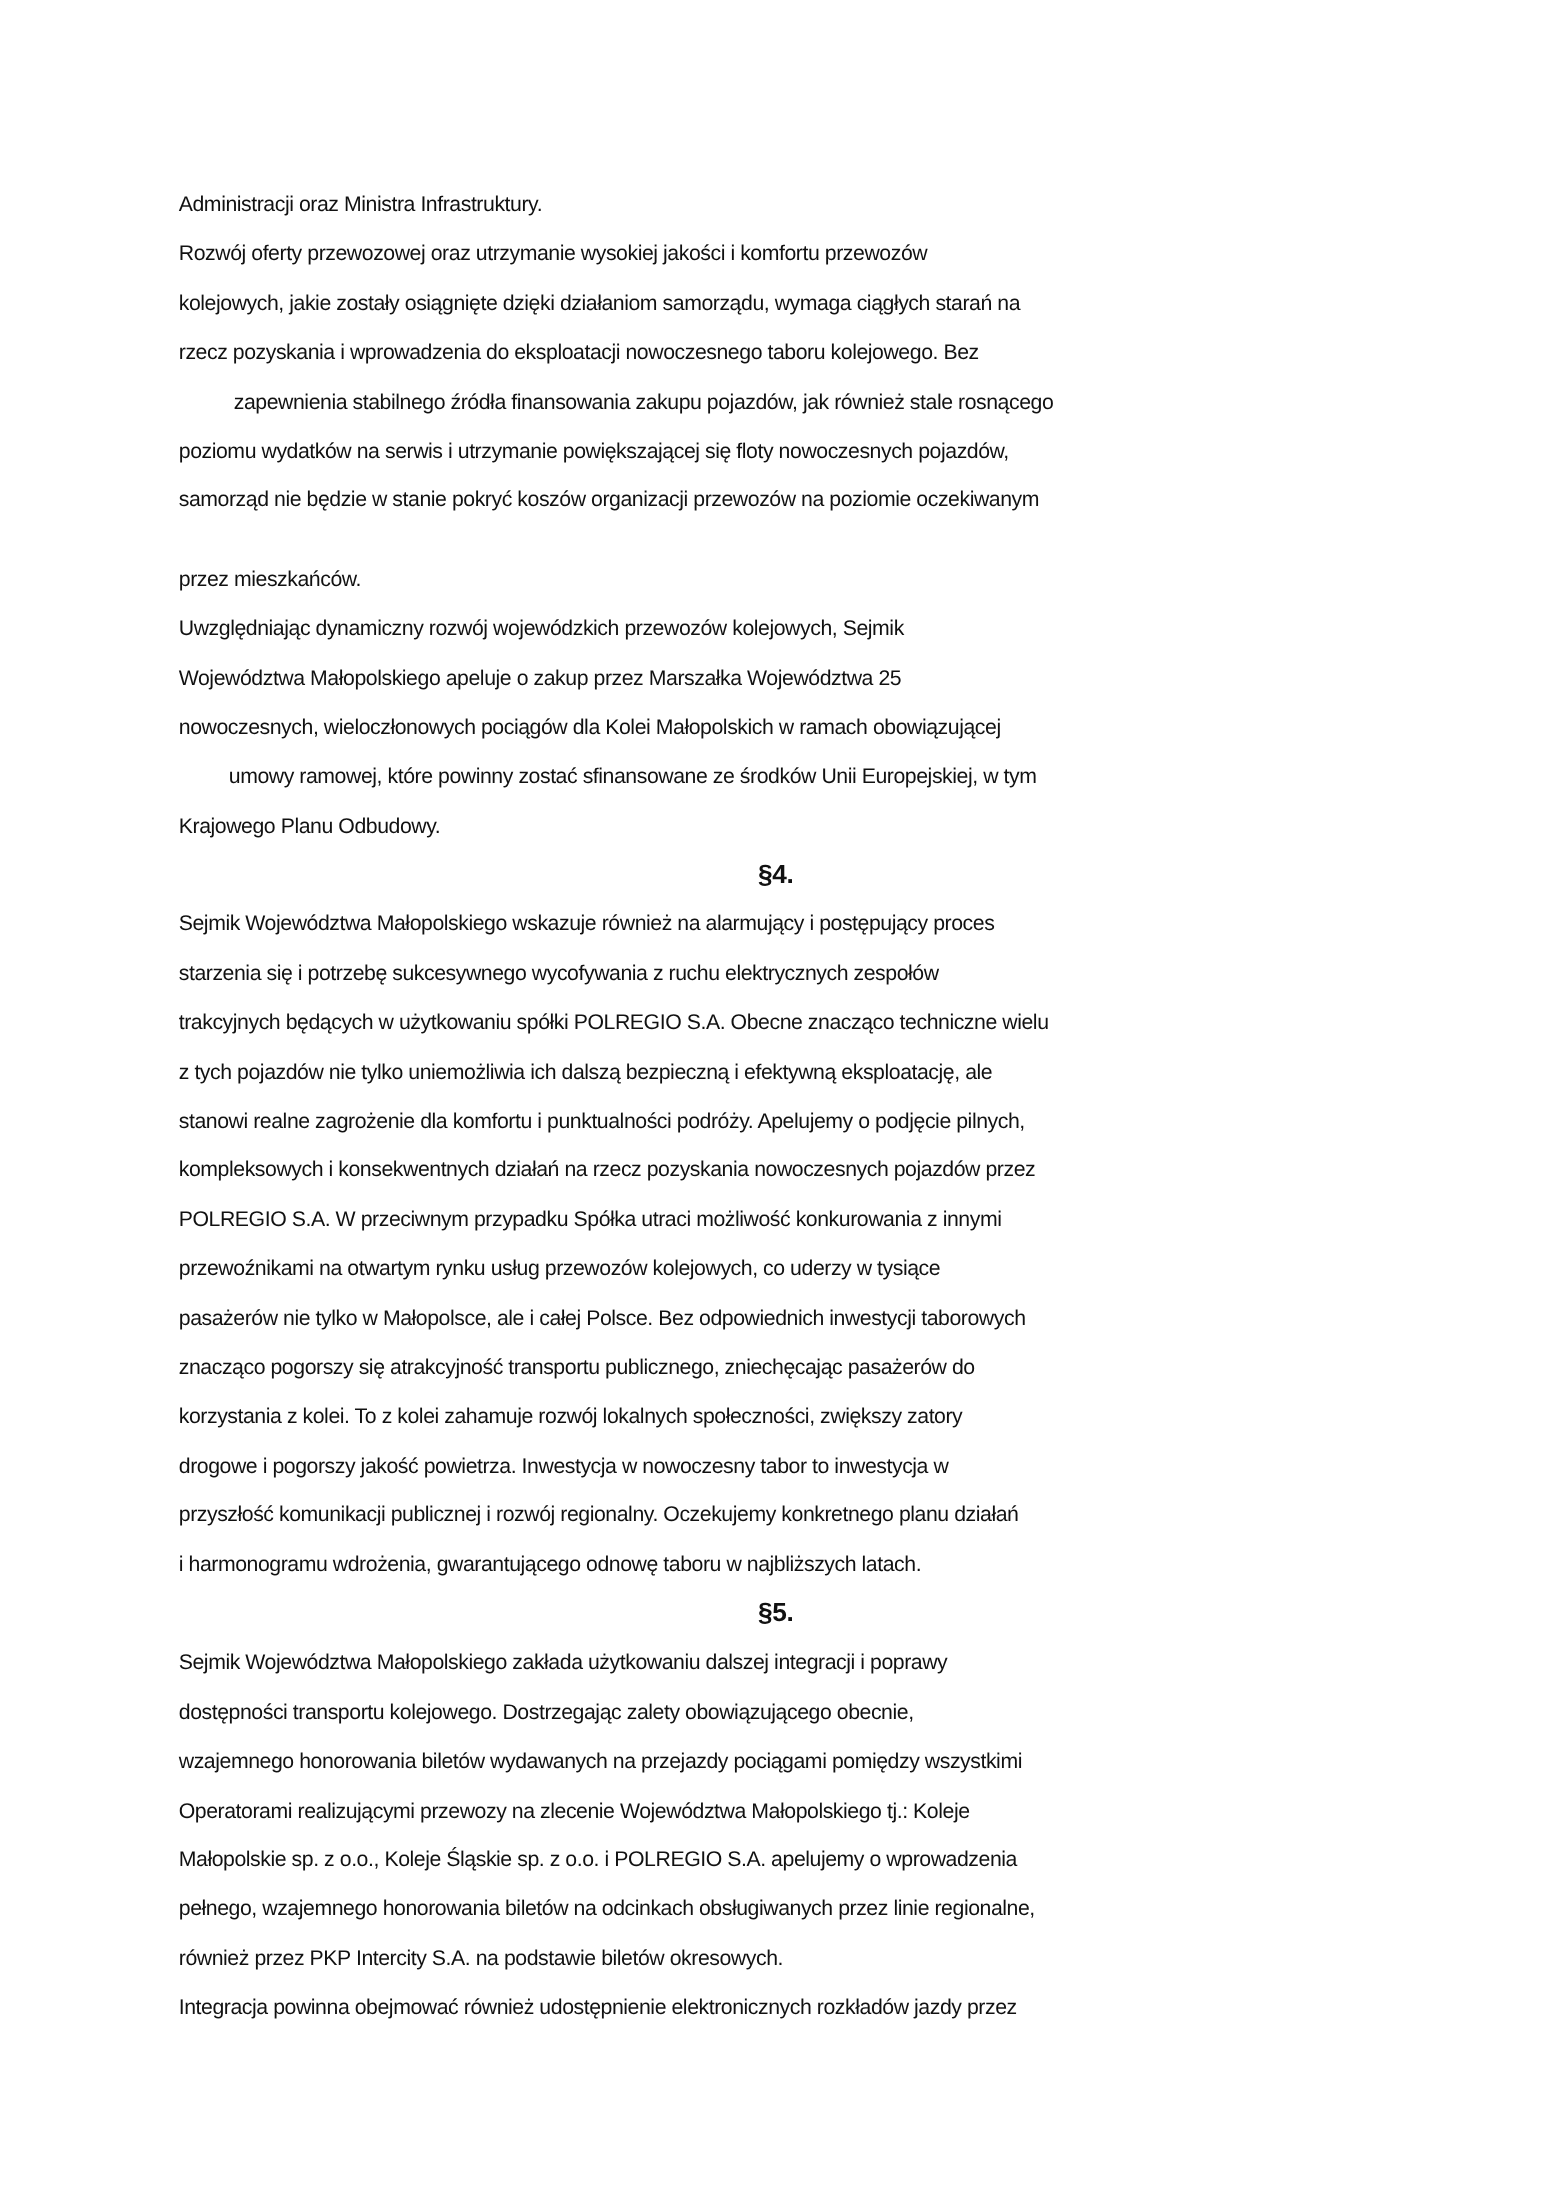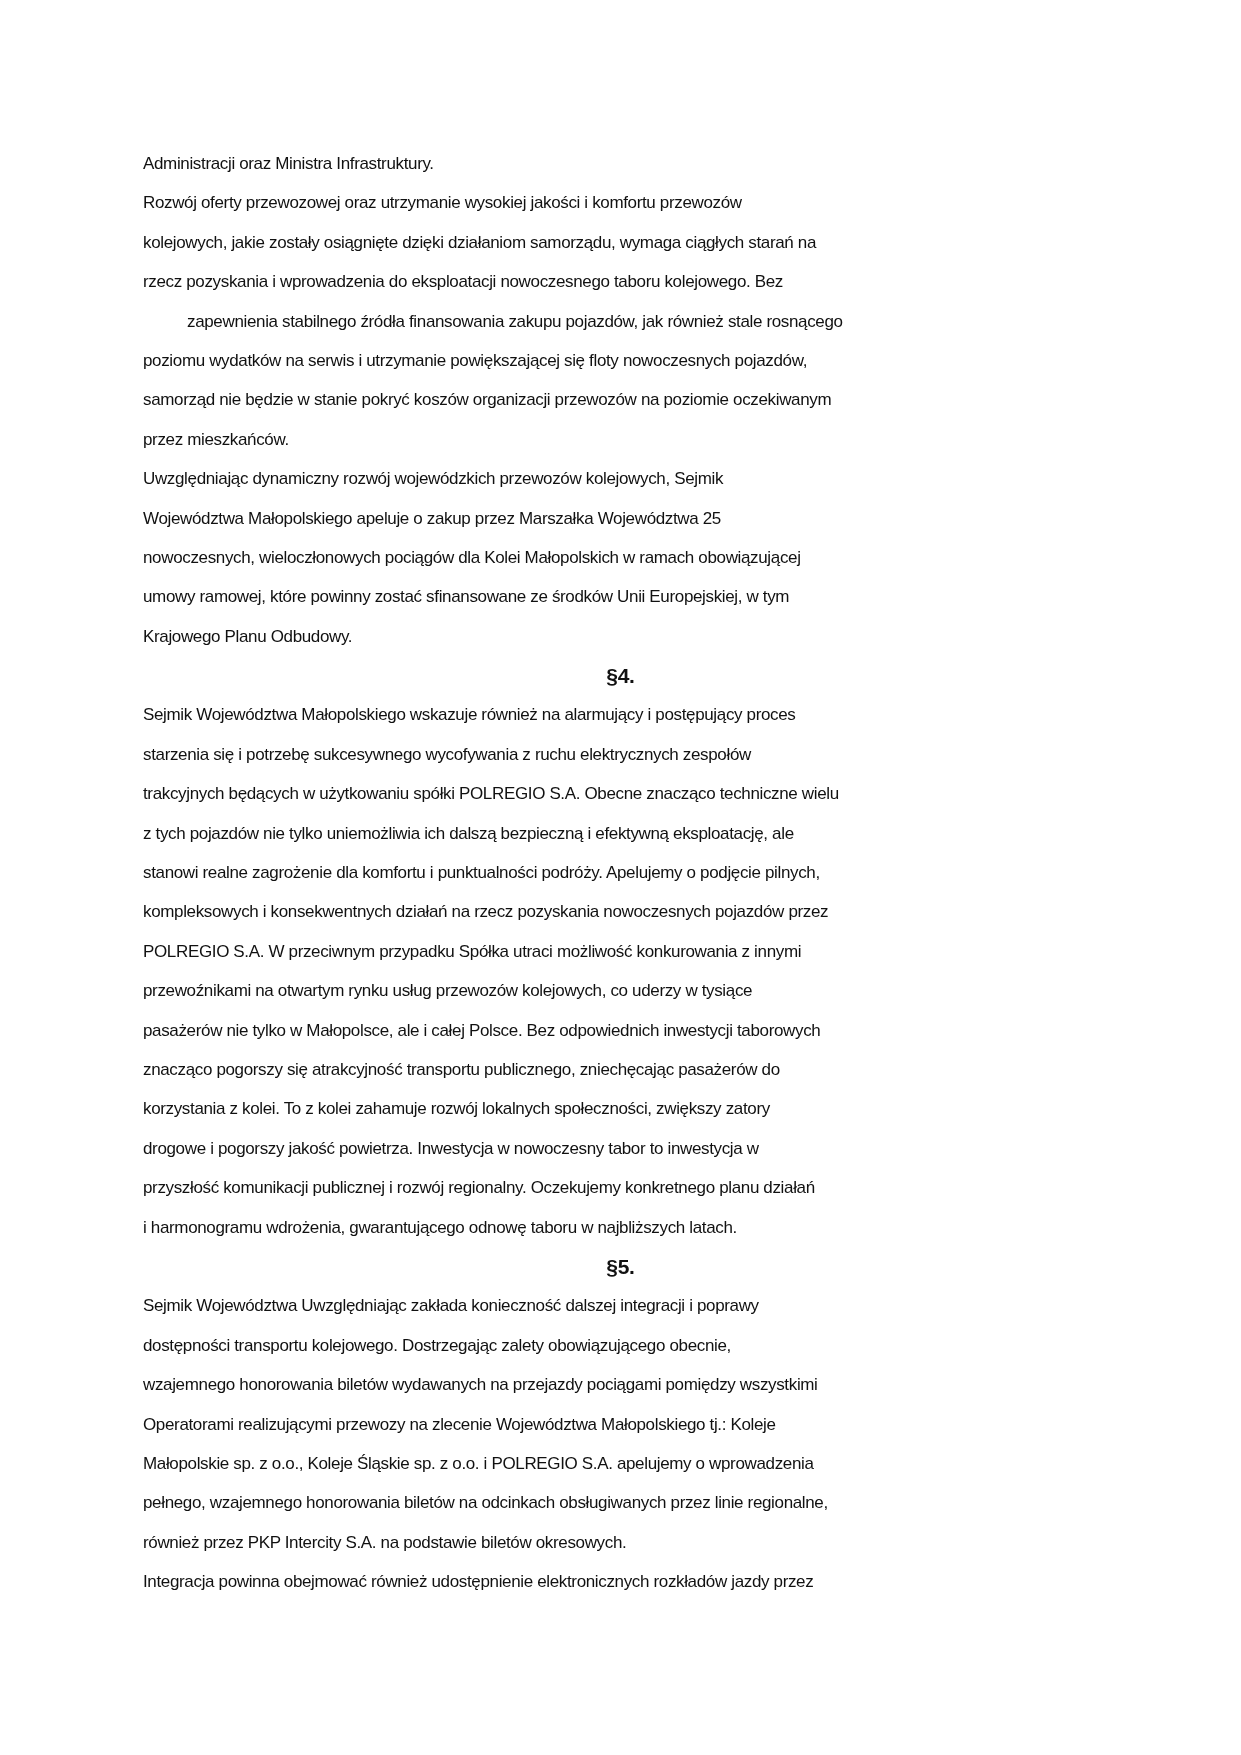--- a/index.html
+++ b/index.html
@@ -54,27 +54,27 @@
     <div class="paragraph">
       <span class="line last" style="word-spacing: 0px;">Administracji oraz Ministra Infrastruktury.</span>
     </div>
     <div class="paragraph">
       <span class="line" style="word-spacing: 0px; text-align-last: left; text-align: left;">Rozwój oferty przewozowej oraz utrzymanie wysokiej jakości i komfortu przewozów</span>
       <span class="line" style="word-spacing: 0px; text-align-last: left; text-align: left;">kolejowych, jakie zostały osiągnięte dzięki działaniom samorządu, wymaga ciągłych starań na</span>
       <span class="line" style="word-spacing: 0px; text-align-last: left; text-align: left;">rzecz pozyskania i wprowadzenia do eksploatacji nowoczesnego taboru kolejowego. Bez</span>
       <span class="line" style="word-spacing: 0px; text-align-last: left; text-align: left; margin-left: 44px;">zapewnienia stabilnego źródła finansowania zakupu pojazdów, jak również stale rosnącego</span>
       <span class="line" style="word-spacing: 0px; text-align-last: left; text-align: left;">poziomu wydatków na serwis i utrzymanie powiększającej się floty nowoczesnych pojazdów,</span>
       <span class="line" style="word-spacing: 0px; text-align-last: left; text-align: left;">samorząd nie będzie w stanie pokryć koszów organizacji przewozów na poziomie oczekiwanym</span>
-      <span class="line last" style="word-spacing: 0px;">przez mieszkańców.</span>
+      <span class="line last" style="word-spacing: 0px; margin-top: 24px;">przez mieszkańców.</span>
     </div>
     <div class="paragraph">
       <span class="line" style="word-spacing: 0px; text-align-last: left; text-align: left;">Uwzględniając dynamiczny rozwój wojewódzkich przewozów kolejowych, Sejmik</span>
       <span class="line" style="word-spacing: 0px; text-align-last: left; text-align: left;">Województwa Małopolskiego apeluje o zakup przez Marszałka Województwa 25</span>
       <span class="line" style="word-spacing: 0px; text-align-last: left; text-align: left;">nowoczesnych, wieloczłonowych pociągów dla Kolei Małopolskich w ramach obowiązującej</span>
-      <span class="line" style="word-spacing: 0px; text-align-last: left; text-align: right;">umowy ramowej, które powinny zostać sfinansowane ze środków Unii Europejskiej, w tym</span>
+      <span class="line" style="word-spacing: 0px; text-align-last: left; text-align: right; margin-left: 40px;">umowy ramowej, które powinny zostać sfinansowane ze środków Unii Europejskiej, w tym</span>
       <span class="line last" style="word-spacing: 0px;">Krajowego Planu Odbudowy.</span>
     </div>
     <div class="heading">§4.</div>
     <div class="paragraph">
       <span class="line" style="word-spacing: 0px; text-align-last: left; text-align: left;">Sejmik Województwa Małopolskiego wskazuje również na alarmujący i postępujący proces</span>
       <span class="line" style="word-spacing: 0px; text-align-last: left; text-align: left;">starzenia się i potrzebę sukcesywnego wycofywania z ruchu elektrycznych zespołów</span>
       <span class="line" style="word-spacing: 0px; text-align-last: left; text-align: left;">trakcyjnych będących w użytkowaniu spółki POLREGIO S.A. Obecne znacząco techniczne wielu</span>
       <span class="line" style="word-spacing: 0px; text-align-last: left; text-align: left;">z tych pojazdów nie tylko uniemożliwia ich dalszą bezpieczną i efektywną eksploatację, ale</span>
       <span class="line" style="word-spacing: 0px; text-align-last: left; text-align: left;">stanowi realne zagrożenie dla komfortu i punktualności podróży. Apelujemy o podjęcie pilnych,</span>
       <span class="line" style="word-spacing: 0px; text-align-last: left; text-align: left;">kompleksowych i konsekwentnych działań na rzecz pozyskania nowoczesnych pojazdów przez</span>
@@ -82,21 +82,21 @@
       <span class="line" style="word-spacing: 0px; text-align-last: left; text-align: left;">przewoźnikami na otwartym rynku usług przewozów kolejowych, co uderzy w tysiące</span>
       <span class="line" style="word-spacing: 0px; text-align-last: left; text-align: left;">pasażerów nie tylko w Małopolsce, ale i całej Polsce. Bez odpowiednich inwestycji taborowych</span>
       <span class="line" style="word-spacing: 0px; text-align-last: left; text-align: left;">znacząco pogorszy się atrakcyjność transportu publicznego, zniechęcając pasażerów do</span>
       <span class="line" style="word-spacing: 0px; text-align-last: left; text-align: left;">korzystania z kolei. To z kolei zahamuje rozwój lokalnych społeczności, zwiększy zatory</span>
       <span class="line" style="word-spacing: 0px; text-align-last: left; text-align: left;">drogowe i pogorszy jakość powietrza. Inwestycja w nowoczesny tabor to inwestycja w</span>
       <span class="line" style="word-spacing: 0px; text-align-last: left; text-align: left;">przyszłość komunikacji publicznej i rozwój regionalny. Oczekujemy konkretnego planu działań</span>
       <span class="line last" style="word-spacing: 0px;">i harmonogramu wdrożenia, gwarantującego odnowę taboru w najbliższych latach.</span>
     </div>
     <div class="heading">§5.</div>
     <div class="paragraph">
-      <span class="line" style="word-spacing: 0px; text-align-last: left; text-align: left;">Sejmik Województwa Uwzględniając zakłada konieczność dalszej integracji i poprawy</span>
+      <span class="line" style="word-spacing: 0px; text-align-last: left; text-align: left;">Sejmik Województwa Małopolskiego zakłada użytkowaniu dalszej integracji i poprawy</span>
       <span class="line" style="word-spacing: 0px; text-align-last: left; text-align: left;">dostępności transportu kolejowego. Dostrzegając zalety obowiązującego obecnie,</span>
       <span class="line" style="word-spacing: 0px; text-align-last: left; text-align: left;">wzajemnego honorowania biletów wydawanych na przejazdy pociągami pomiędzy wszystkimi</span>
       <span class="line" style="word-spacing: 0px; text-align-last: left; text-align: left;">Operatorami realizującymi przewozy na zlecenie Województwa Małopolskiego tj.: Koleje</span>
       <span class="line" style="word-spacing: 0px; text-align-last: left; text-align: left;">Małopolskie sp. z o.o., Koleje Śląskie sp. z o.o. i POLREGIO S.A. apelujemy o wprowadzenia</span>
       <span class="line" style="word-spacing: 0px; text-align-last: left; text-align: right;">pełnego, wzajemnego honorowania biletów na odcinkach obsługiwanych przez linie regionalne,</span>
       <span class="line last" style="word-spacing: 0px;">również przez PKP Intercity S.A. na podstawie biletów okresowych.</span>
     </div>
     <div class="paragraph">
       <span class="line" style="word-spacing: 0px; text-align-last: left; text-align: left;">Integracja powinna obejmować również udostępnienie elektronicznych rozkładów jazdy przez</span>
     </div>

